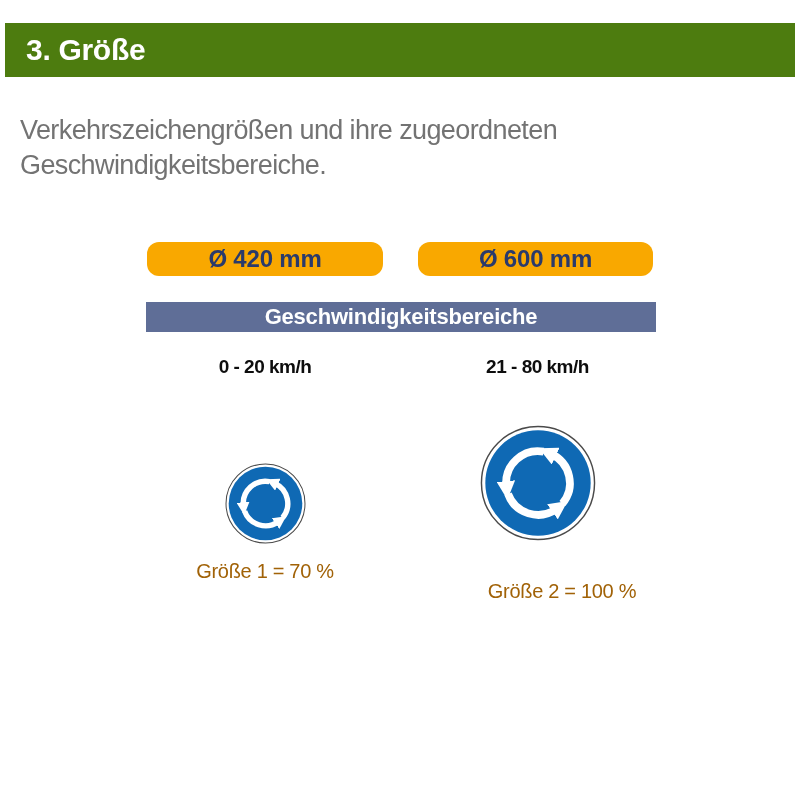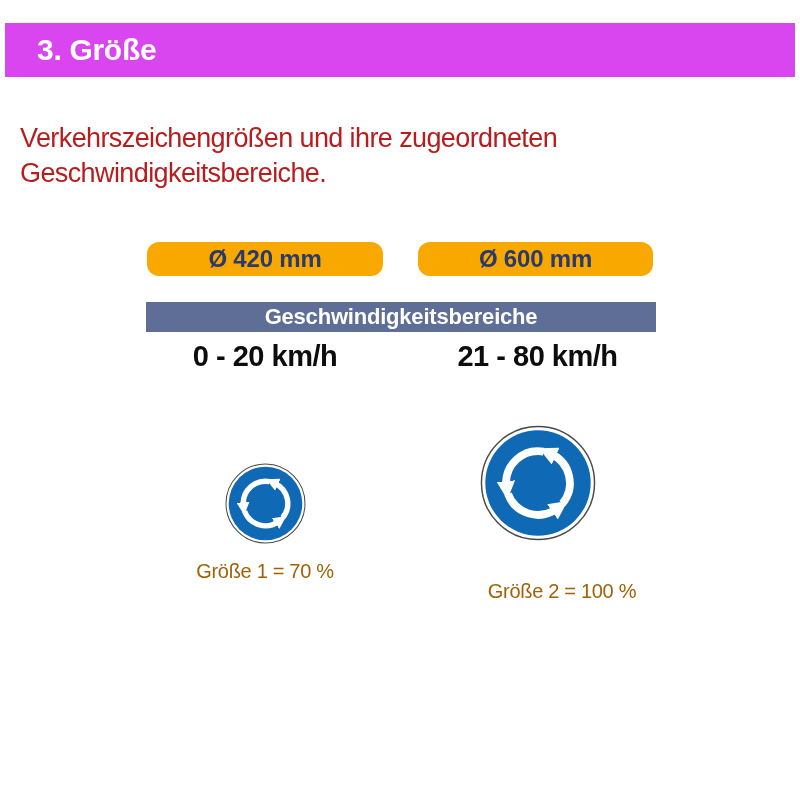--- a/index.html
+++ b/index.html
@@ -3,44 +3,44 @@
 <meta charset="utf-8">
 <style>
   html,body{margin:0;padding:0;background:#ffffff;}
   #page{
     position:relative;width:800px;height:800px;background:#ffffff;overflow:hidden;
     font-family:"Liberation Sans","DejaVu Sans",sans-serif;
   }
   .abs{position:absolute;box-sizing:border-box;}
   .header{
     left:5px;top:23px;width:790px;height:54px;
-    background:#d946ef;color:#ffffff;
-    font-size:30px;font-weight:bold;line-height:54px;padding-left:32px;
+    background:#4d7c0f;color:#ffffff;
+    font-size:30px;font-weight:bold;line-height:54px;padding-left:21px;
     letter-spacing:-0.3px;
   }
   .intro{
-    left:20px;top:121px;width:720px;
-    font-size:27px;line-height:35px;color:#b91c1c;letter-spacing:-0.6px;
+    left:20px;top:113px;width:720px;
+    font-size:27px;line-height:35px;color:#737373;letter-spacing:-0.6px;
   }
   .dia-bar{
     top:242px;height:34px;background:#f9a800;color:#2a3a6b;
     font-size:24px;font-weight:bold;line-height:34px;text-align:center;
     letter-spacing:-0.2px;
     border-radius:12px;
   }
   .dia-bar.c1{left:147px;width:236px;}
   .dia-bar.c2{left:418px;width:235px;}
   .band{
     left:146px;top:302px;width:510px;height:30px;
     background:#5f6e97;color:#ffffff;
     font-size:22px;font-weight:bold;line-height:30px;text-align:center;
     letter-spacing:-0.2px;
   }
   .speed{
-    top:340px;font-size:29px;font-weight:bold;color:#0d0d0d;text-align:center;
+    top:356px;font-size:19px;font-weight:bold;color:#0d0d0d;text-align:center;
     letter-spacing:-0.5px;
   }
   .speed.c1{left:147px;width:236px;}
   .speed.c2{left:418px;width:239px;}
   .sign{line-height:0;}
   .sign.s1{left:225px;top:463px;}
   .sign.s2{left:480px;top:425px;}
   .caption{
     top:560px;font-size:20px;color:#a16207;text-align:center;letter-spacing:-0.3px;
   }

